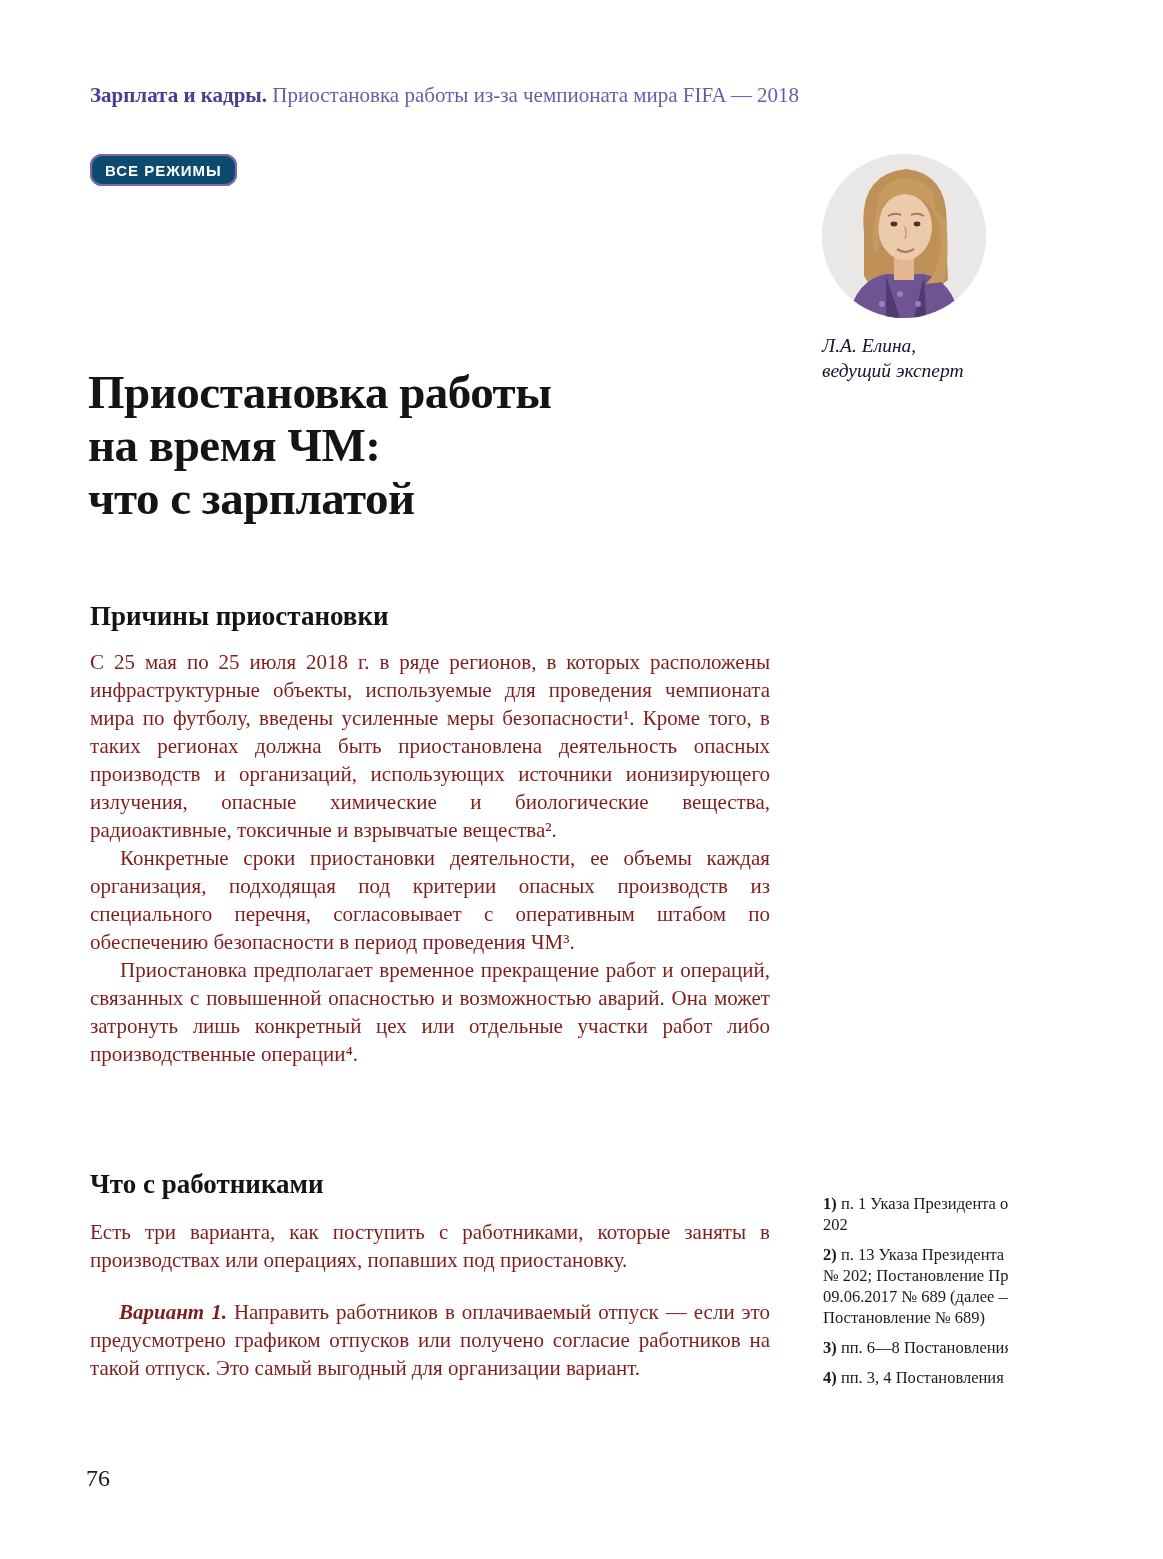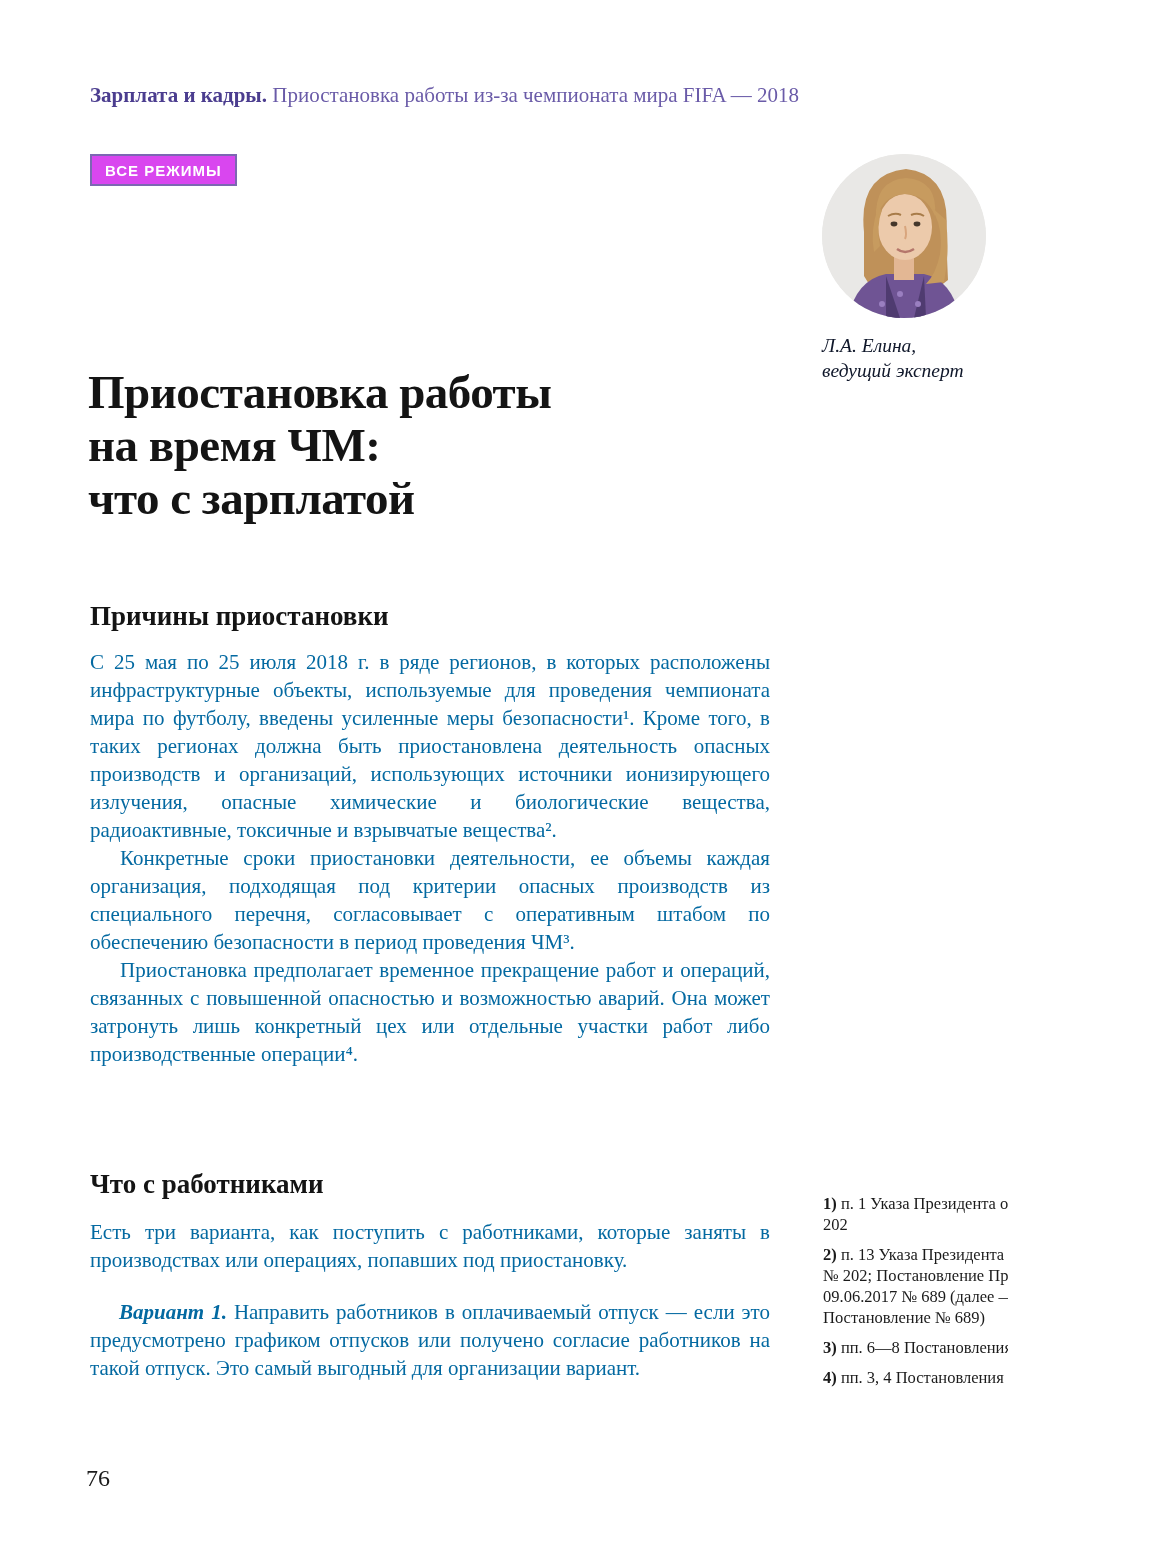--- a/index.html
+++ b/index.html
@@ -20,28 +20,29 @@
     font-size: 21px;
     line-height: 26px;
   }
   .runhead .brand { font-weight: bold; color: #4b3d8f; }
   .runhead .sub   { color: #6a5ba8; }
 
   
   .badge {
     position: absolute;
     left: 90px; top: 154px;
-    background: #d946ef;
+    background: #0c4a6e;
     color: #ffffff;
     font-family: "Liberation Sans", sans-serif;
     font-weight: bold;
     font-size: 15px;
     letter-spacing: 1px;
     padding: 8px 15px 7px 15px;
     box-shadow: inset 0 0 0 2px #7c67b2;
+    border-radius: 12px;
   }
 
   
   .intro {
     position: absolute;
     left: 90px; top: 194px;
     width: 625px;
     font-weight: bold;
     font-size: 24px;
     line-height: 33px;
@@ -91,21 +92,21 @@
   .h2.s2 { top: 1168px; text-align: center; }
 
   
   .bodycol {
     position: absolute;
     left: 90px;
     width: 680px;
     font-size: 21px;
     line-height: 28px;
     text-align: justify;
-    color: #0369a1;
+    color: #7f1d1d;
   }
   .bodycol.flow1 { top: 648px; }
   .bodycol.flow2 { top: 1218px; }
   .bodycol.flow3 { top: 1298px; }
   .bodycol p { margin: 0; }
   .bodycol p.indent { text-indent: 30px; }
   .lead-in { font-weight: bold; font-style: italic; margin-left: 29px; }
 
   
   .footnotes {

